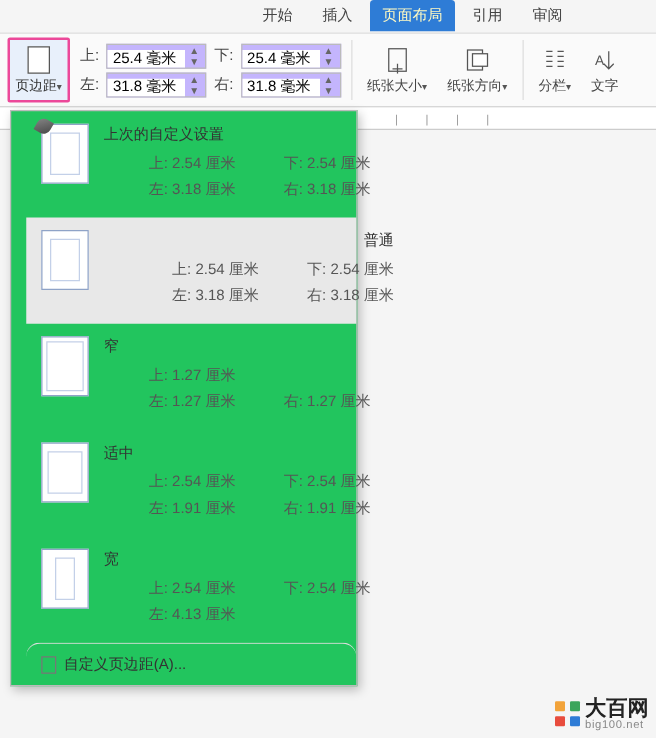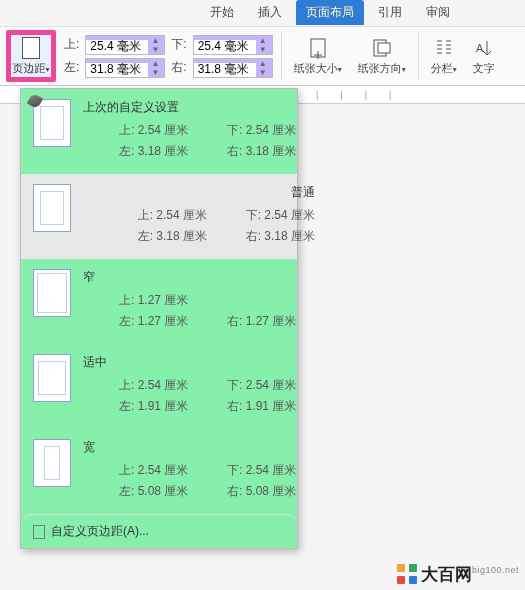--- a/index.html
+++ b/index.html
@@ -1,54 +1,54 @@
 <!DOCTYPE html>
 <html><head>
 <meta charset="utf-8">
 <style>
   * { box-sizing: border-box; margin: 0; padding: 0; font-family: "Microsoft YaHei", sans-serif; }
   body { background: #f5f5f5; width: 525px; height: 590px; overflow: hidden; position: relative; }
   .tabbar { display: flex; align-items: flex-start; height: 26px; background: #f5f5f5; padding-left: 200px; gap: 4px; }
   .tab { font-size: 12px; color: #444; padding: 4px 10px; cursor: pointer; }
   .tab.active { background: #2e7cd6; color: #fef9c3; border-radius: 3px 3px 0 0; }
   .ribbon { display: flex; align-items: center; height: 60px; background: #fafafa; border-top: 1px solid #ddd; border-bottom: 1px solid #ccc; padding: 4px 6px; gap: 8px; }
-  .margin-btn { width: 50px; height: 52px; border: 5px solid #ec4899; background: #e8f0fb; border-radius: 2px; display: flex; flex-direction: column; align-items: center; justify-content: center; font-size: 11px; color: #333; cursor: pointer; }
+  .margin-btn { width: 50px; height: 52px; border: 2px solid #ec4899; background: #e8f0fb; border-radius: 2px; display: flex; flex-direction: column; align-items: center; justify-content: center; font-size: 11px; color: #333; cursor: pointer; }
   .margin-btn .micon { width: 18px; height: 22px; border: 1.5px solid #555; background: #fff; margin-bottom: 2px; }
   .margin-btn .arrow { font-size: 8px; color: #555; }
   .spinners { display: grid; grid-template-columns: auto auto auto auto; gap: 3px 6px; align-items: center; font-size: 12px; color: #444; }
   .spinners label { text-align: right; }
   .spin { display: flex; align-items: flex-end; border: 1px solid #bbb; background: #c4b5fd; height: 20px; width: 80px; }
   .spin input { border: none; outline: none; font-size: 12px; width: 62px; padding: 0 4px; }
   .spin .sbtn { width: 14px; font-size: 8px; color: #666; text-align: center; line-height: 9px; }
   .sep { width: 1px; height: 48px; background: #ddd; }
   .rbtn { display: flex; flex-direction: column; align-items: center; font-size: 11px; color: #444; cursor: pointer; padding: 2px 4px; gap: 2px; }
   .rarrow { font-size: 8px; color: #555; }
   .ruler { height: 18px; background: #fff; border-bottom: 1px solid #ccc; font-size: 9px; color: #999; padding-left: 300px; display: flex; align-items: center; gap: 6px; overflow: hidden; white-space: nowrap; }
   .ruler span { display: inline-block; margin-top: 24px; }
-  .dropdown { position: absolute; left: 20px; top: 88px; width: 278px; background: #86efac; border: 1px solid #bbb; box-shadow: 2px 3px 8px rgba(0,0,0,.25); }
+  .dropdown { position: absolute; left: 8px; top: 88px; width: 278px; background: #22c55e; border: 1px solid #bbb; box-shadow: 2px 3px 8px rgba(0,0,0,.25); padding-left: 12px; }
   .preset { display: flex; padding: 10px 12px; gap: 12px; cursor: pointer; }
   .preset.hover { background: #e8e8e8; text-align: right; }
   .picon { width: 38px; height: 48px; border: 1.5px solid #8fa3c7; background: #fff; flex-shrink: 0; position: relative; }
   .picon::before { content: ""; position: absolute; border: 1px solid #c3d0e8; }
   .p-last::before { inset: 6px; }
   .p-last::after { content: ""; position: absolute; left: -5px; top: -5px; width: 12px; height: 12px; border-radius: 50% 0 50% 0; background: linear-gradient(135deg,#888,#444); transform: rotate(30deg);}
   .p-normal::before { inset: 6px; }
   .p-narrow::before { inset: 3px; }
   .p-moderate::before { inset: 6px 4px; }
   .p-wide::before { inset: 6px 10px; }
   .pbody { flex: 1; font-size: 12px; color: #333; }
   .pname { font-weight: 400; margin-bottom: 6px; }
   .prow { display: flex; gap: 20px; margin-bottom: 4px; color: #555; margin-left: 36px; }
   .prow span { width: 88px; }
   .custom { border-top: 1px solid #ddd; padding: 8px 12px; font-size: 12px; color: #333; cursor: pointer; display: flex; align-items: center; gap: 6px; border-radius: 11px; }
   .cicon { width: 12px; height: 14px; border: 1px solid #777; display: inline-block; }
   .watermark { position: absolute; right: 6px; bottom: 6px; display: flex; align-items: center; gap: 4px; }
   .wicon { width: 20px; height: 20px; position: relative; }
   .wicon div { position: absolute; width: 8px; height: 8px; border-radius: 1px; }
-  .wtext { display: flex; line-height: 1; }
+  .wtext { display: flex; flex-direction: column; line-height: 1; }
   .wtext .big { font-size: 17px; font-weight: 700; color: #222; }
   .wtext .small { font-size: 9px; color: #888; letter-spacing: .5px; }
   svg.ricon { width: 22px; height: 22px; }
 </style>
 </head>
 <body>
 
 <div class="tabbar">
   <div class="tab">开始</div>
   <div class="tab">插入</div>
@@ -186,22 +186,21 @@
   </div>
   <div class="preset">
     <div class="picon p-wide"></div>
     <div class="pbody">
       <div class="pname">宽</div>
       <div class="prow">
           <span>上: 2.54 厘米</span>
           <span>下: 2.54 厘米</span>
         </div>
       <div class="prow">
-          <span>左: 5.08 厘米</span>
-          <span>右: 5.08 厘米</span>
+          <span>左: 4.13 厘米</span>
         </div>
     </div>
   </div>
   <div class="custom">
     <span class="cicon"></span>
     <span>自定义页边距(A)...</span>
   </div>
 </div>
 
 <div class="watermark">

